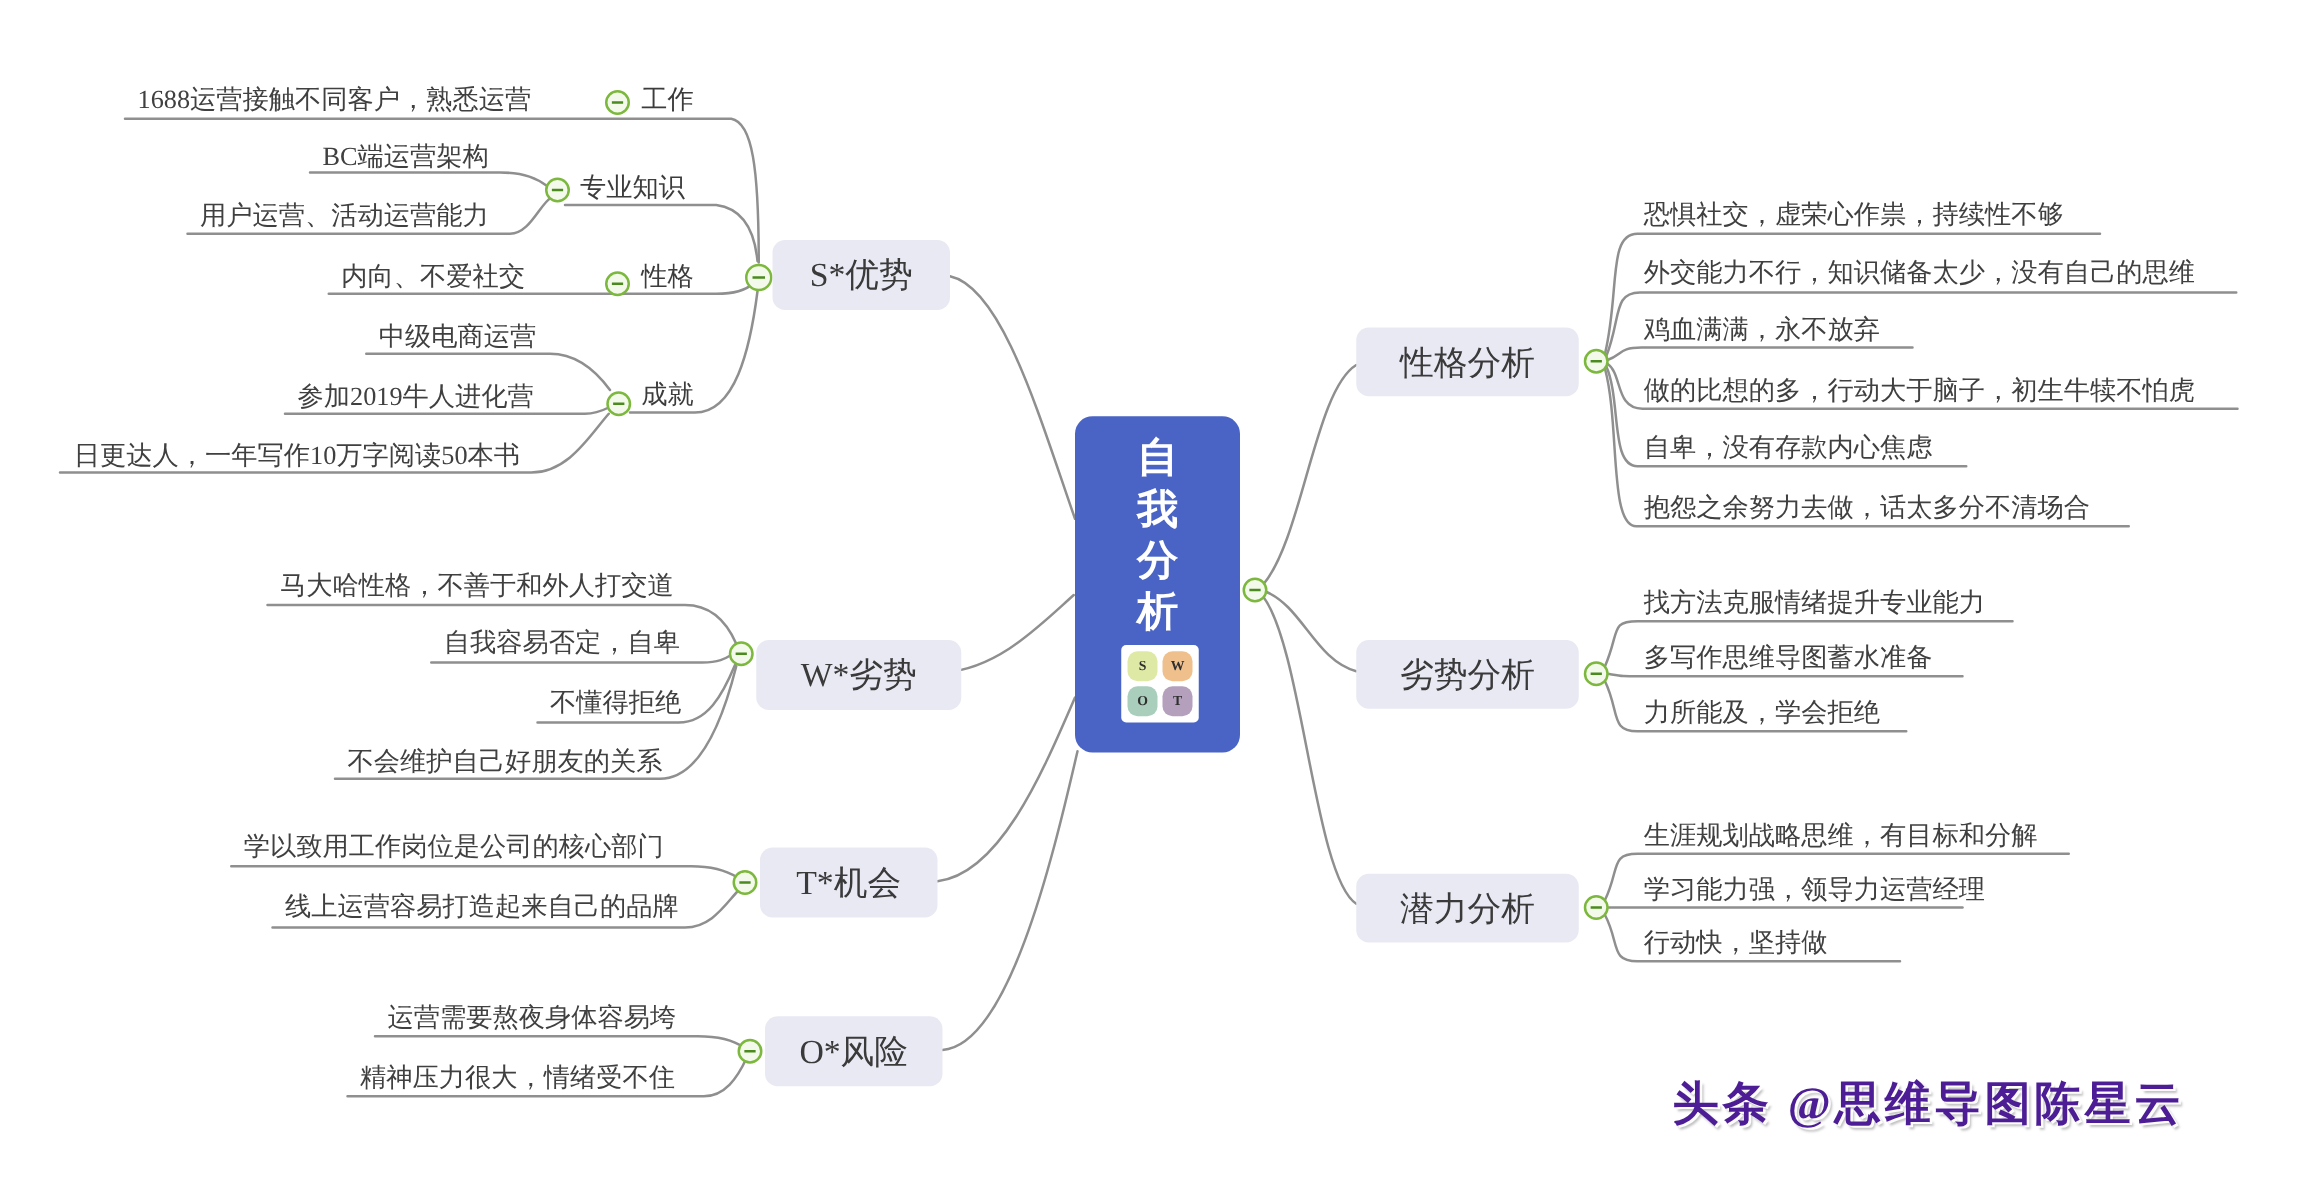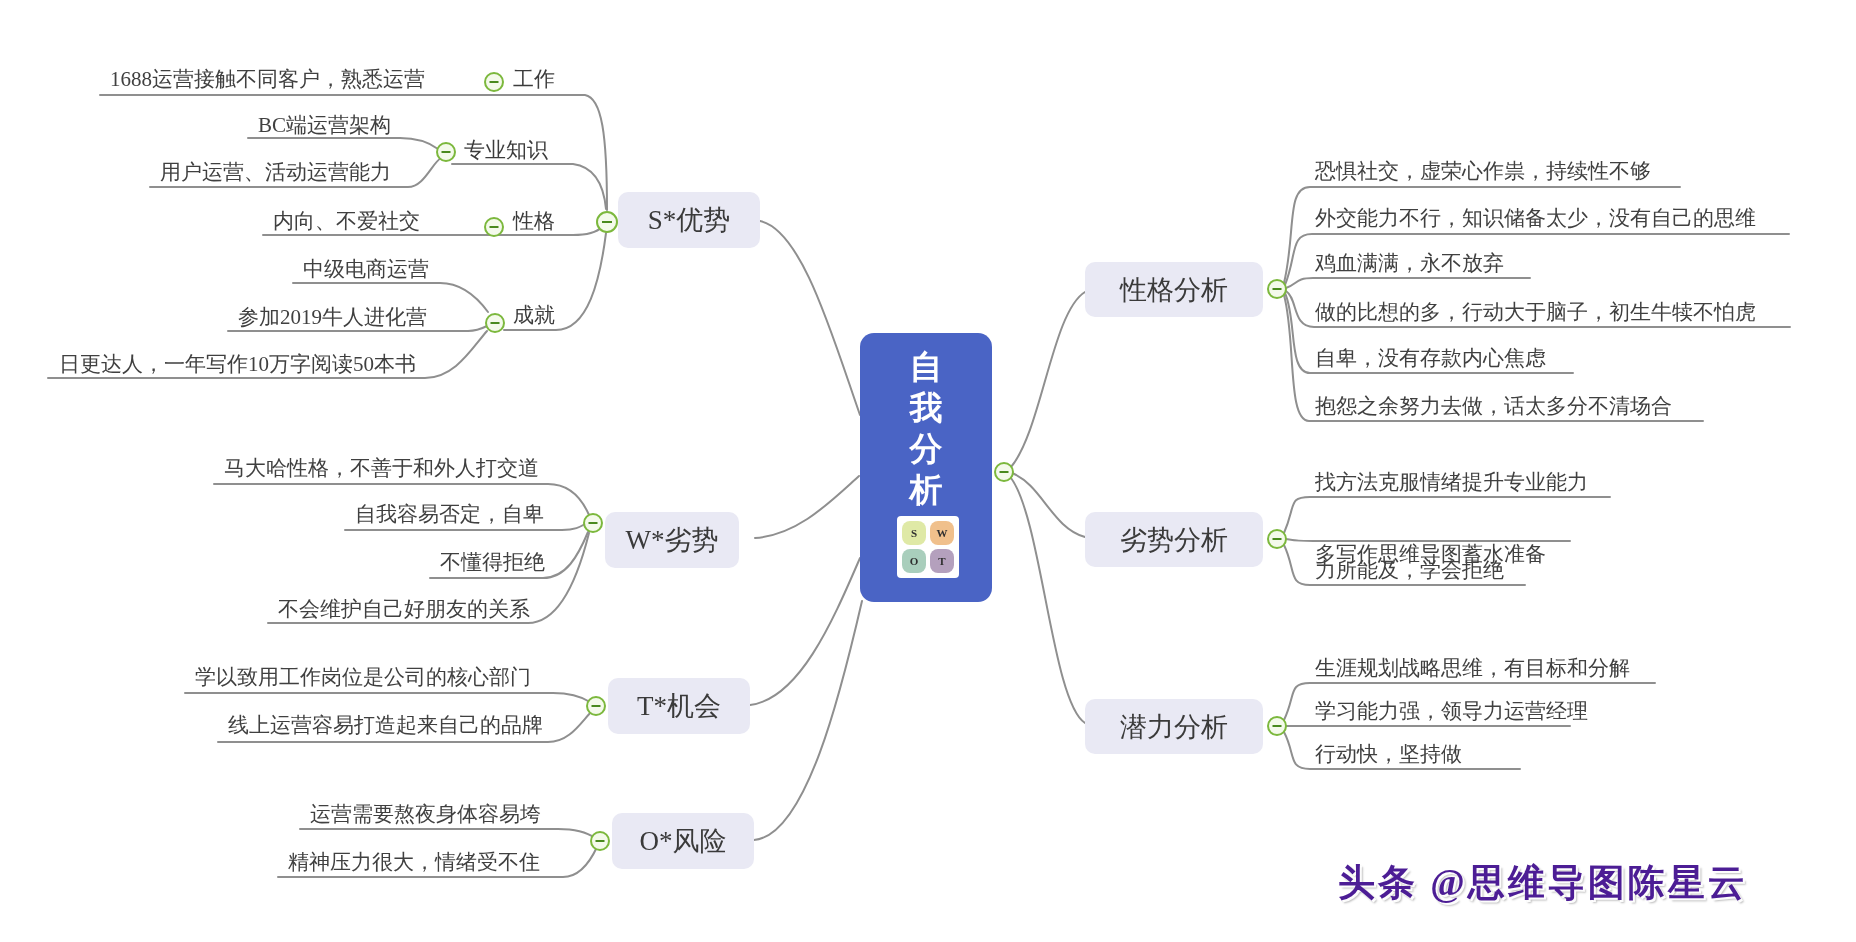--- a/index.html
+++ b/index.html
@@ -147,21 +147,21 @@
 
   <div class="leaf" style="left:310px;top:803px">运营需要熬夜身体容易垮</div>
   <div class="leaf" style="left:288px;top:851px">精神压力很大，情绪受不住</div>
 
   <div class="mid" style="left:513px;top:68px">工作</div>
   <div class="mid" style="left:464px;top:139px">专业知识</div>
   <div class="mid" style="left:513px;top:210px">性格</div>
   <div class="mid" style="left:513px;top:304px">成就</div>
 
   <div class="node" style="left:618px;top:192px;width:142px;height:56px">S*优势</div>
-  <div class="node" style="left:605px;top:512px;width:134px;height:56px">W*劣势</div>
+  <div class="node" style="left:605px;top:512px;width:164px;height:56px">W*劣势</div>
   <div class="node" style="left:612px;top:813px;width:142px;height:56px">O*风险</div>
   <div class="node" style="left:608px;top:678px;width:142px;height:56px">T*机会</div>
 
   <div class="node" style="left:1085px;top:512px;width:178px;height:55px">劣势分析</div>
   <div class="node" style="left:1085px;top:262px;width:178px;height:55px">性格分析</div>
   <div class="node" style="left:1085px;top:699px;width:178px;height:55px">潜力分析</div>
 
   <div class="central">
     <div class="central-title">自
 我
@@ -176,21 +176,21 @@
   </div>
 
   <div class="leaf" style="left:1315px;top:160px">恐惧社交，虚荣心作祟，持续性不够</div>
   <div class="leaf" style="left:1315px;top:207px">外交能力不行，知识储备太少，没有自己的思维</div>
   <div class="leaf" style="left:1315px;top:252px">鸡血满满，永不放弃</div>
   <div class="leaf" style="left:1315px;top:301px">做的比想的多，行动大于脑子，初生牛犊不怕虎</div>
   <div class="leaf" style="left:1315px;top:347px">自卑，没有存款内心焦虑</div>
   <div class="leaf" style="left:1315px;top:395px">抱怨之余努力去做，话太多分不清场合</div>
 
   <div class="leaf" style="left:1315px;top:471px">找方法克服情绪提升专业能力</div>
-  <div class="leaf" style="left:1315px;top:543px">多写作思维导图蓄水准备</div>
+  <div class="leaf" style="left:1315px;top:515px">多写作思维导图蓄水准备</div>
   <div class="leaf" style="left:1315px;top:559px">力所能及，学会拒绝</div>
 
   <div class="leaf" style="left:1315px;top:657px">生涯规划战略思维，有目标和分解</div>
   <div class="leaf" style="left:1315px;top:700px">学习能力强，领导力运营经理</div>
   <div class="leaf" style="left:1315px;top:743px">行动快，坚持做</div>
 
   <div class="watermark">头条 @思维导图陈星云</div>
 
 </div>
 

